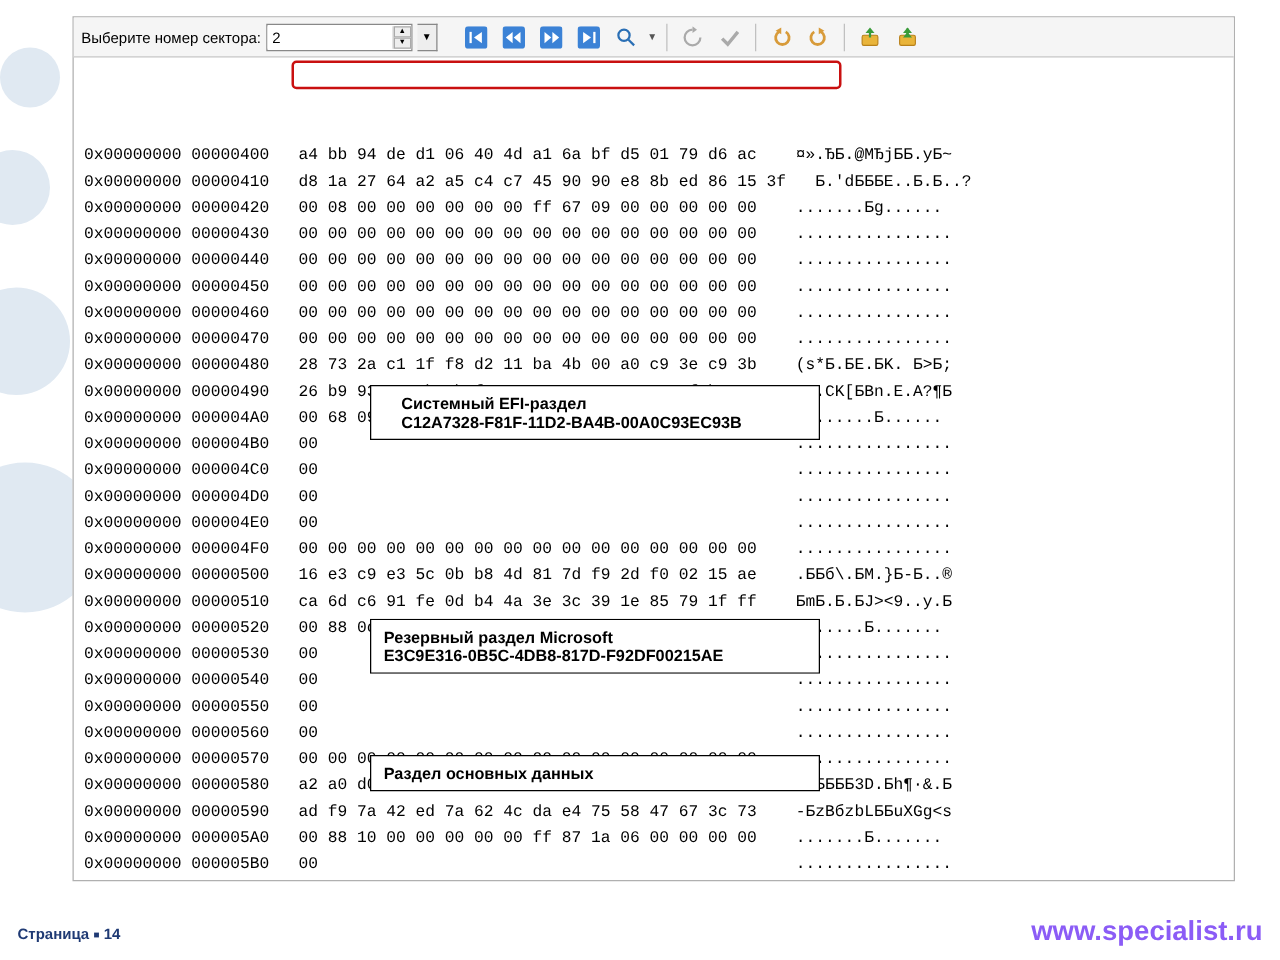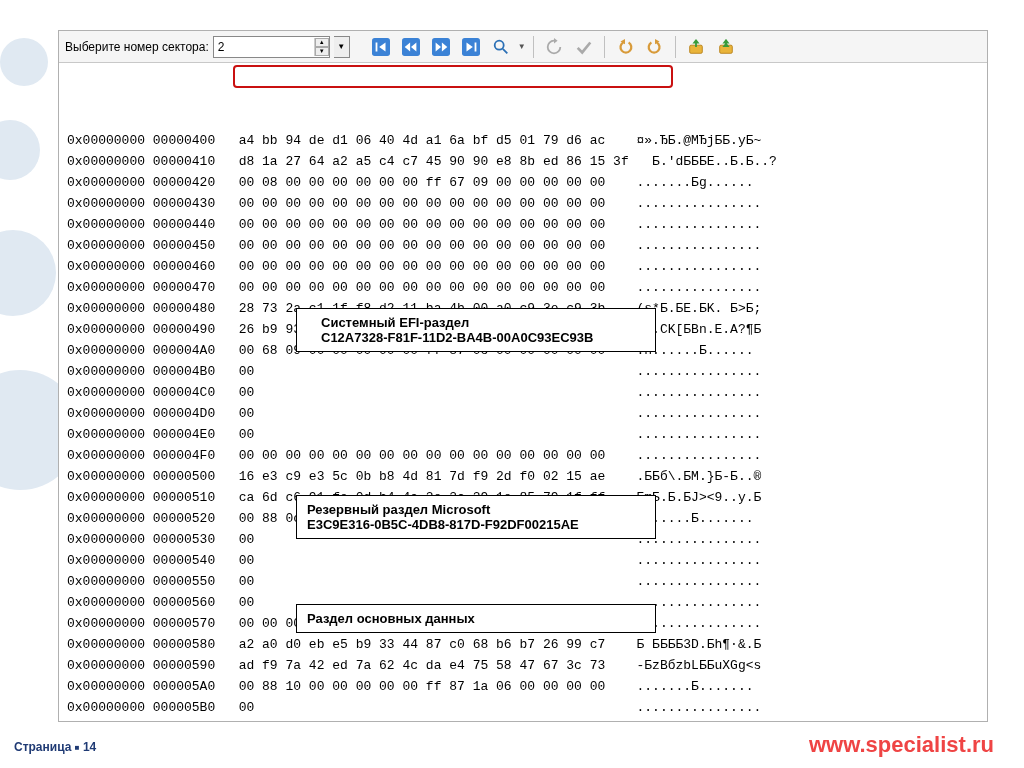--- a/index.html
+++ b/index.html
@@ -1,38 +1,38 @@
 <!DOCTYPE html>
 <html><head>
 <meta charset="utf-8">
 <style>
   * { box-sizing: border-box; }
   html, body { margin:0; padding:0; }
   body { width:1024px; height:768px; font-family: Tahoma, Arial, sans-serif; background:#fff; position:relative; overflow:hidden;}
   .bg .dot { position:absolute; border-radius:50%; background:#e0e9f2; }
-  .viewer-wrap { position:absolute; left:58px; top:30px; width:930px; height:692px; background:#fff; border:1px solid #b0b0b0; }
+  .viewer-wrap { position:absolute; left:58px; top:13px; width:930px; height:692px; background:#fff; border:1px solid #b0b0b0; }
   .toolbar { background:#f5f5f5; border-bottom:1px solid #c8c8c8; height:32px; display:flex; align-items:center; padding:0 6px; gap:4px; font-size:12px;}
   .toolbar .label { white-space:nowrap; }
   .sectorwrap { display:flex; align-items:center; border:1px solid #888; background:#fff; height:22px;}
   .sectorwrap input { border:none; outline:none; width:100px; height:18px; padding:0 4px; font-size:12px;}
   .spinbtns { display:flex; flex-direction:column; border-left:1px solid #ccc;}
   .spinbtns div { width:14px; height:9px; font-size:6px; display:flex; align-items:center; justify-content:center; background:#eee; border:1px solid #aaa; cursor:pointer; line-height:0;}
   .ddbtn { width:16px; height:22px; border:1px solid #888; border-left:none; background:#eee; display:flex; align-items:center; justify-content:center; font-size:8px; cursor:pointer;}
   .spacer { width:10px;}
   .tbtn { width:26px; height:24px; border:1px solid transparent; border-radius:3px; display:flex; align-items:center; justify-content:center; cursor:pointer; }
   .tbtn svg { width:18px; height:18px; display:block;}
   .sep { width:1px; height:22px; background:#c0c0c0; margin:0 3px;}
   .scrollpane { width:100%; height:calc(100% - 32px); overflow:auto; }
   .hexbody { padding:4px 8px 8px 8px; font-family: Consolas, 'Courier New', monospace; font-size:13px; line-height:21px; white-space:pre; color:#000; position:relative;}
   .highlight-box { position:absolute; border:2px solid #c91010; border-radius:4px; pointer-events:none;}
   .callout { position:absolute; background:#fff; border:1px solid #000; padding:6px 10px; font-family: Arial, sans-serif; font-size:13px; pointer-events:none;}
   .callout b { font-weight:bold; }
   .footer-left { position:absolute; left:14px; bottom:14px; font-size:12px; color:#1f3a74; font-weight:bold;}
   .footer-left .sq { color:#1f3a74; font-size:8px; vertical-align:middle;}
-  .footer-right { position:absolute; right:30px; bottom:10px; color:#ef4444; font-size:22px; font-weight:bold;}
+  .footer-right { position:absolute; right:14px; bottom:10px; color:#8b5cf6; font-size:22px; font-weight:bold;}
 </style>
 </head>
 <body>
 
 <div class="bg">
   <div class="dot" style="left:0px; top:38px; width:48px; height:48px;"></div>
   <div class="dot" style="left:-20px; top:120px; width:60px; height:60px;"></div>
   <div class="dot" style="left:-30px; top:230px; width:86px; height:86px;"></div>
   <div class="dot" style="left:-40px; top:370px; width:120px; height:120px;"></div>
 </div>

